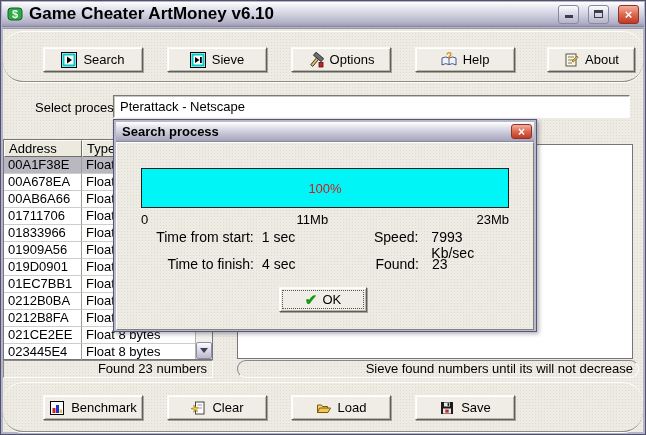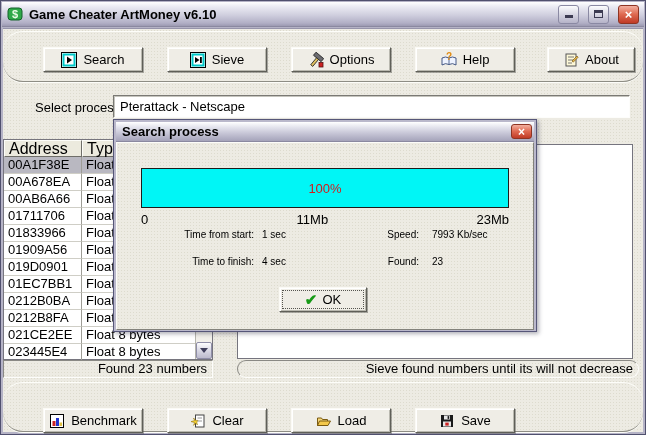--- a/index.html
+++ b/index.html
@@ -11,21 +11,21 @@
     font-family:"Liberation Sans",sans-serif;font-size:13px;color:#000;
     overflow:hidden;
   }
   
   .titlebar{
     position:absolute;left:2px;top:2px;right:2px;height:25px;
     background:linear-gradient(180deg,#ffffff 0%,#ececf4 18%,#cfcede 55%,#b1afc5 88%,#9c9ab2 100%);
     border-bottom:1px solid #8b89a0;
     display:flex;align-items:center;padding:0 5px;gap:6px;
   }
-  .titlebar .title{font-weight:bold;font-size:13px;}
+  .titlebar .title{font-weight:bold;font-size:17px;}
   .winbtn{
     width:21px;height:19px;border-radius:3px;margin-left:3px;
     border:1px solid #8a89a3;
     background:linear-gradient(180deg,#fdfdfe,#d3d2e0 55%,#b5b3c8);
     display:flex;align-items:center;justify-content:center;
     flex:0 0 auto;
   }
   .winbtn.close{
     background:linear-gradient(180deg,#f3b0a0,#df6a52 48%,#c03a26);
     border-color:#8e3423;color:#fff;font-weight:bold;font-size:13px;line-height:1;
@@ -56,38 +56,38 @@
   }
   .btn svg{flex:0 0 auto;}
   .btnrow{
     position:absolute;left:0;right:0;display:flex;gap:24px;padding:0 8px 0 40px;
   }
   .btnrow .btn{width:100px;}
   .btnrow .btn.right{margin-left:auto;width:88px;}
   .toolbar-panel{position:absolute;left:0;right:0;top:2px;height:51px;}
   .toolbar-row{top:15px;}
   .bottom-panel{position:absolute;left:0;right:0;top:353px;bottom:0;}
-  .bottom-row{top:25px;}
+  .bottom-row{top:12px;}
   
   .proc-label{position:absolute;left:32px;top:71px;}
   .combo{
     position:absolute;left:110px;top:66px;width:517px;height:23px;
     background:#fff;border:1px solid;border-color:#7a7974 #fdfdfb #fdfdfb #7a7974;
     box-shadow:inset 1px 1px 0 #c6c5be;
     display:flex;align-items:center;padding:0 6px;
   }
   
   .grid{
     position:absolute;left:0;top:110px;width:210px;height:221px;
     background:#fff;border:1px solid #76757e;
   }
   .grid-head{display:flex;height:17px;}
   .gh{
     background:#eceade;border:1px solid;border-color:#fdfdf9 #6f6e68 #6f6e68 #fdfdf9;
-    padding:0 4px;line-height:15px;font-size:16px;
+    padding:0 4px;line-height:15px;font-size:13px;
   }
   .gh.c1{width:78px;}
   .gh.c2{flex:1;}
   .grow{display:flex;height:17px;line-height:16px;font-size:13px;}
   .grow .c1{width:78px;padding:0 4px;border-right:1px solid #9e9d96;border-bottom:1px solid #cfcec6;overflow:hidden;}
   .grow .c2{width:113px;padding:0 4px;border-bottom:1px solid #cfcec6;overflow:hidden;white-space:nowrap;}
   .grow.selected .c1,.grow.selected .c2{background:#b9b8c1;}
   .vscroll{
     position:absolute;top:17px;right:0;width:17px;bottom:0;
     background:#f2f0ea;border-left:1px solid #b5b4ac;
@@ -143,21 +143,21 @@
   .progress{
     position:absolute;left:24px;top:25px;width:368px;height:40px;
     border:1px solid #1c1c1c;background:#00f6f6;
     display:flex;align-items:center;justify-content:center;
   }
   .progress .pct{color:#d41a1a;font-size:13px;}
   .scale{
     position:absolute;left:24px;top:69px;width:368px;
     display:flex;justify-content:space-between;font-size:13px;
   }
-  .srow{position:absolute;left:24px;right:24px;display:flex;font-size:10px;}
+  .srow{position:absolute;left:24px;right:24px;display:flex;font-size:14px;}
   .srow.r1{top:86px;}
   .srow.r2{top:113px;}
   .sl1{width:113px;text-align:right;}
   .sv1{width:110px;margin-left:8px;}
   .sl2{width:47px;text-align:right;}
   .sv2{margin-left:13px;}
   .okbtn{position:absolute;left:162px;top:144px;width:88px;height:25px;}
   .okbtn .focus{
     position:absolute;inset:3px;outline:1px dotted #55554f;
     display:flex;align-items:center;justify-content:center;gap:5px;

